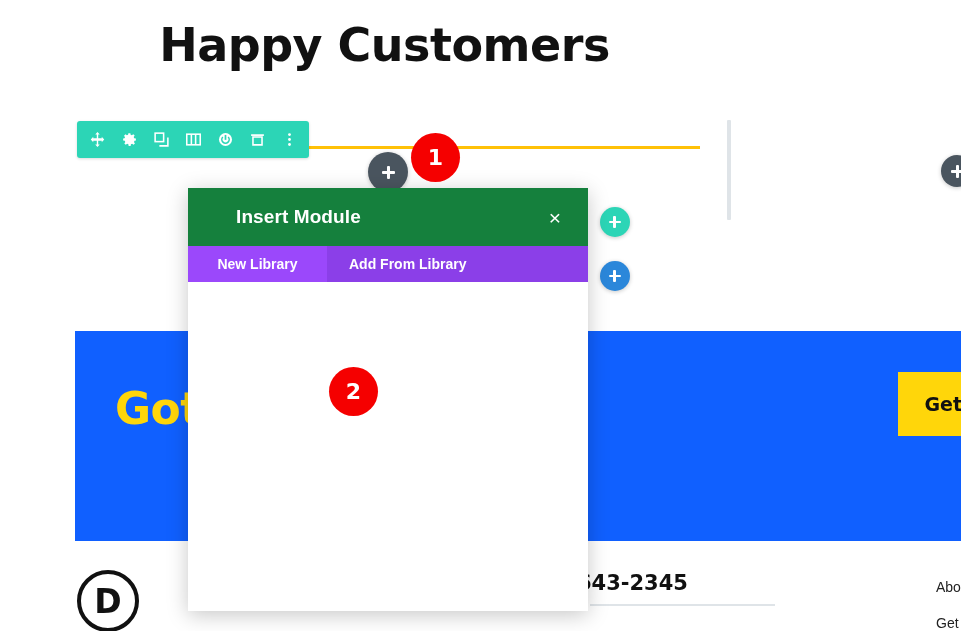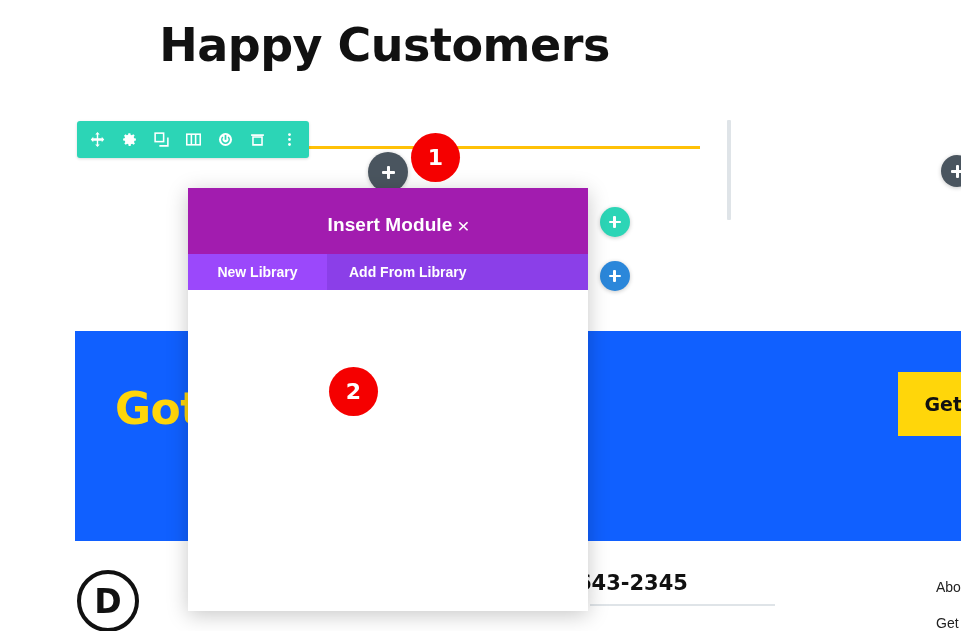--- a/index.html
+++ b/index.html
@@ -214,25 +214,25 @@
     height: 423px;
     background: #ffffff;
     box-shadow: 0 4px 20px rgba(0,0,0,.22);
     overflow: hidden;
     z-index: 40;
     display: flex;
     flex-direction: column;
   }
   .modal-header {
     height: 58px;
-    background: #a21caf;
-    display: flex;
-    align-items: center;
-    justify-content: center;
-    padding: 8px 22px 0 48px;
+    background: #15803d;
+    display: flex;
+    align-items: center;
+    justify-content: space-between;
+    padding: 0 22px 0 48px;
     flex: none;
   }
   .modal-title {
     color: #ffffff;
     font-size: 19px;
     font-weight: bold;
     letter-spacing: .1px;
   }
   .modal-close {
     color: #ffffff;

